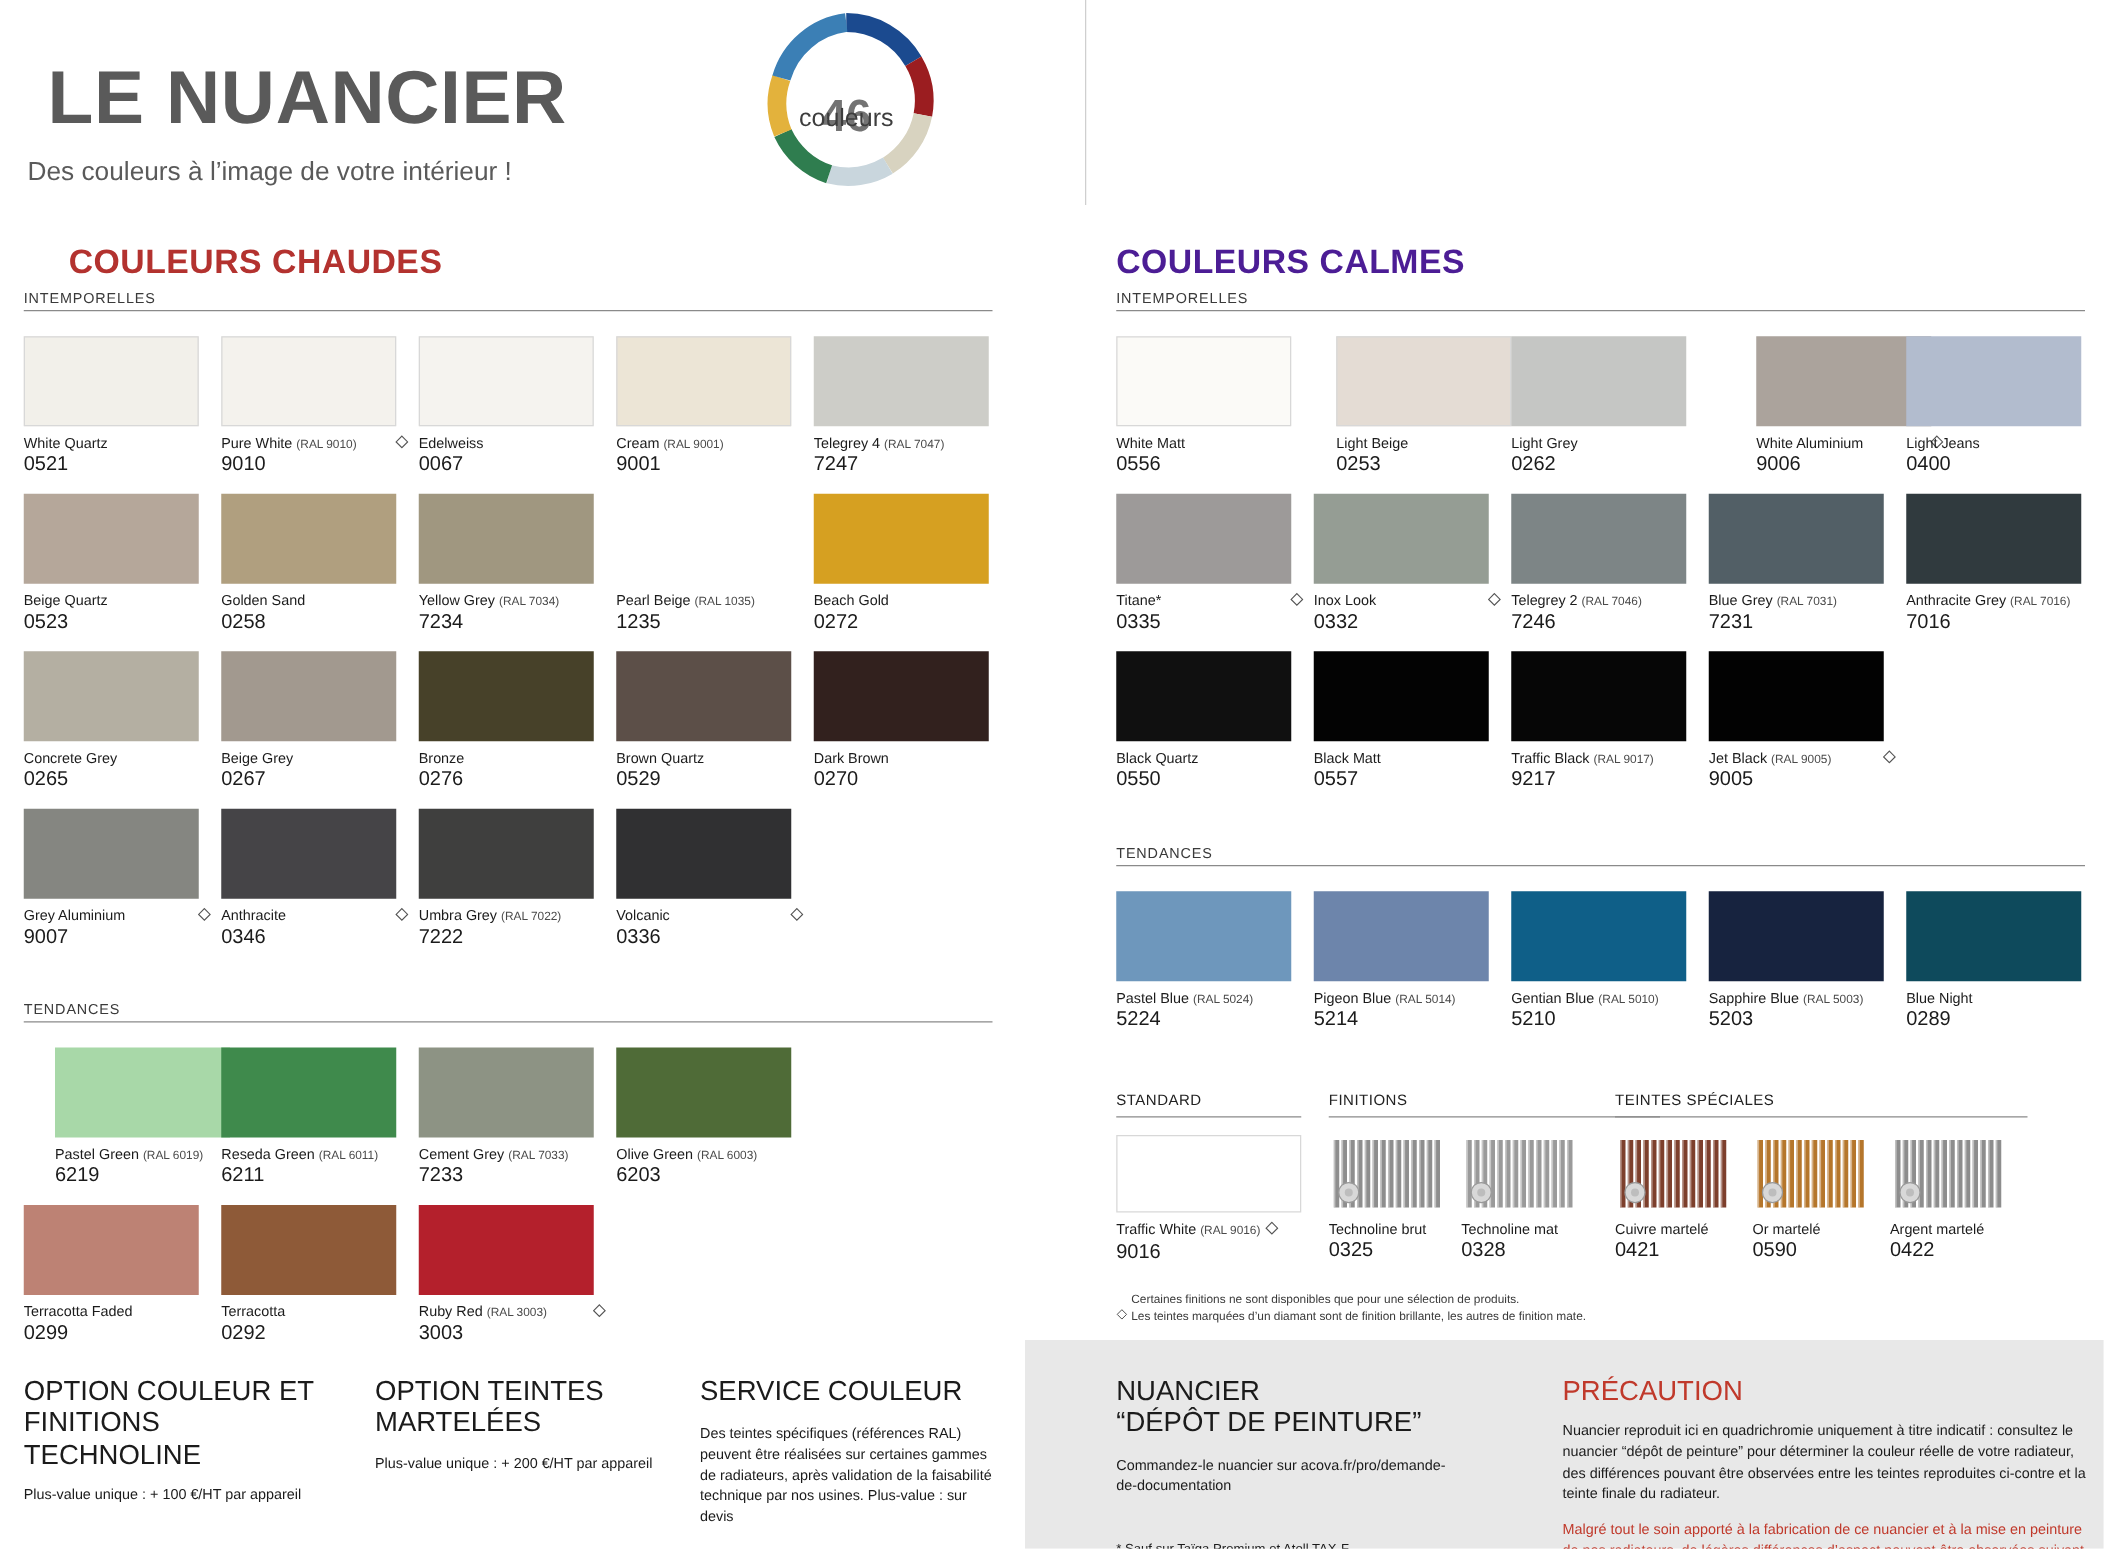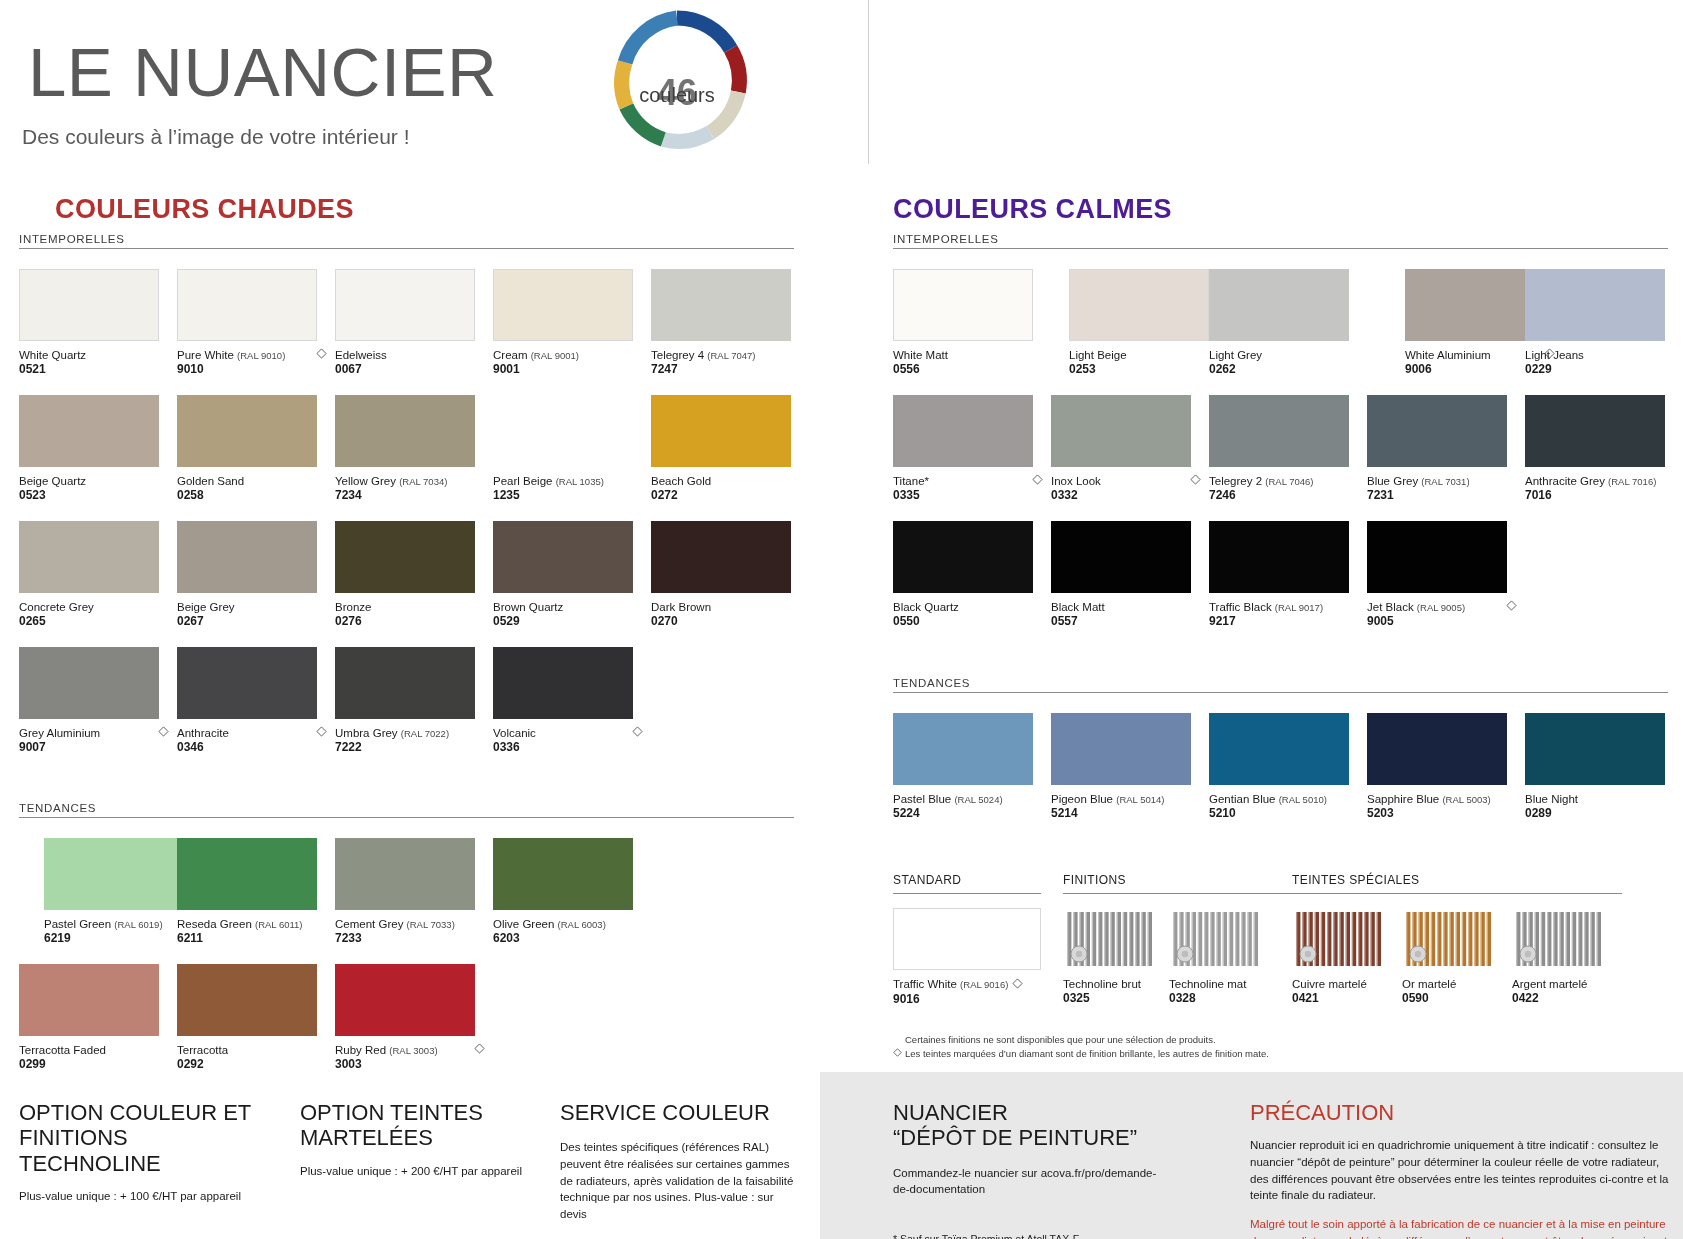--- a/index.html
+++ b/index.html
@@ -10,22 +10,22 @@
     font-family: "Liberation Sans", sans-serif;
     color: #1b1b1b;
     position: relative;
     overflow: hidden;
   }
   .page { position: relative; width: 1683px; height: 1239px; }
 
   
   .header { position:absolute; left:22px; top:14px; width:780px; height:130px; }
   .title {
-    font-size: 69px; font-weight: 400; letter-spacing: 0.5px;
-    color: #5a5a5a; line-height: 1; margin:6px; padding-top:18px;
+    font-size: 60px; font-weight: 700; letter-spacing: 0.5px;
+    color: #5a5a5a; line-height: 1; margin:16px; padding-top:18px;
   }
   .subtitle { font-size: 21px; color:#5a5a5a; margin-top:18px; }
 
   .badge { position:absolute; left:603px; top:6px; width:148px; height:148px; }
   .badge svg { display:block; }
   .badge-num {
     position:absolute; left:0; top:34px; width:148px; text-align:center;
     font-size:36px; font-weight:700; color:#737373;margin-top:32px;
   }
   .badge-lbl {
@@ -43,21 +43,21 @@
 
   .grp { position:absolute; font-size:11.5px; letter-spacing:0.7px; color:#3a3a3a; }
   .grp-rule { position:absolute; height:1px; background:#8a8a8a; }
 
   
   .swatch { position:absolute; }
   .chip { width:140px; height:72px; border:0; }
   .chip.bordered { border:1px solid #d8d8d8; }
   .nm { font-size:11.5px; color:#1b1b1b; margin-top:7px; line-height:1.25; }
   .nm .ral { font-size:9.5px; color:#4a4a4a; }
-  .code { font-size:12px; color:#1b1b1b; line-height:1.25;font-weight:bold; }
+  .code { font-size:16px; color:#1b1b1b; line-height:1.25; }
   .dia { position:absolute; right:2px; top:0; width:11px; height:11px; }
   .dia svg { display:block; }
   .nmwrap { position:relative; width:152px; }
 
   
   .greybox { position:absolute; left:820px; top:1072px; width:863px; height:167px; background:#e8e8e8; }
   .bot-h { font-size:22px; line-height:1.15; font-weight:400; }
   .bot-h.red { color:#c0392b; }
   .bot-p { font-size:11.5px; line-height:1.45; }
   .bot-p.redtxt { color:#c0392b; }
@@ -346,21 +346,21 @@
                 <path d="M6 1 L11 6 L6 11 L1 6 Z" fill="none" stroke="#555" stroke-width="1"></path>
               </svg>
             </span></div>
           <div class="code">9006</div>
         </div>
       </div>
       <div class="swatch" style="left: 1525px; top: 269px;">
         <div class="chip" style="background:#b2bcce"></div>
         <div class="nmwrap">
           <div class="nm">Light Jeans</div>
-          <div class="code">0229</div>
+          <div class="code">0400</div>
         </div>
       </div>
       <div class="swatch" style="left: 893px; top: 395px;">
         <div class="chip" style="background:#9d9a99"></div>
         <div class="nmwrap">
           <div class="nm">Titane*<span class="dia">
               <svg width="11" height="11" viewBox="0 0 12 12">
                 <path d="M6 1 L11 6 L6 11 L1 6 Z" fill="none" stroke="#555" stroke-width="1"></path>
               </svg>
             </span></div>

